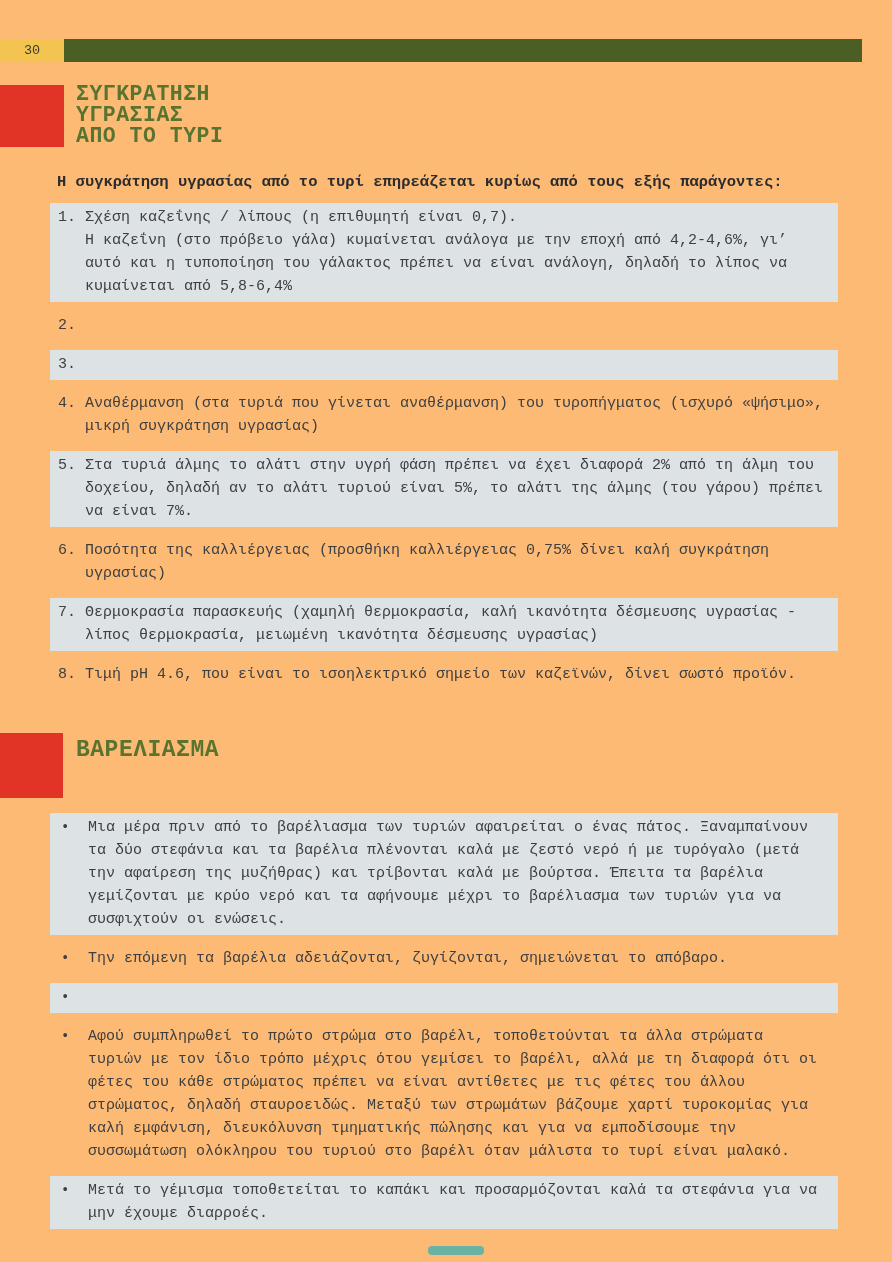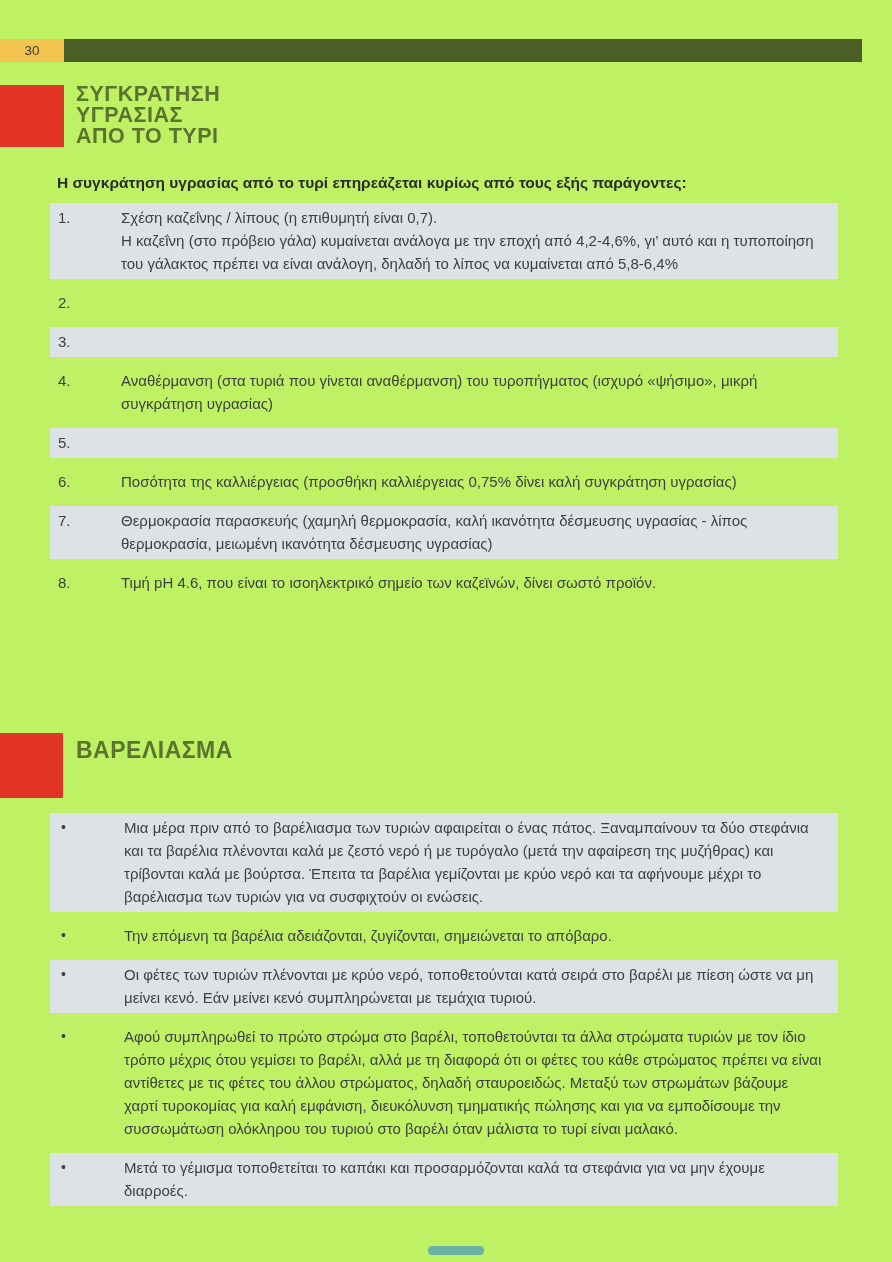--- a/index.html
+++ b/index.html
@@ -1,18 +1,18 @@
 <!DOCTYPE html>
 <html><head>
 <meta charset="utf-8">
 <style>
   html, body { margin:0; padding:0; background:#ffffff; }
   .page {
-    position:relative; width:892px; height:1262px; background:#bef264;
-    font-family:Liberation Sans, sans-serif;
+    position:relative; width:892px; height:1262px; background:#fdba74;
+    font-family:Liberation Mono, monospace;
     color:#3e3f41; overflow:hidden;
   }
 
   
   .topbar { position:absolute; top:39px; left:0; right:30px; height:23px; display:flex; }
   .page-tab {
     width:64px; background:#f3c44f; display:flex; align-items:center; justify-content:center;
     font-size:13.5px; color:#3c3a30;
   }
   .topbar-rule { flex:1; background:#4b5e26; }
@@ -36,21 +36,21 @@
   .list2 { top:813px; }
 
   .row {
     display:flex; align-items:flex-start;
     margin-bottom:9px; padding:3px 8px 4px 0;
     font-size:15px; line-height:23px; color:#3e3f41;
   }
   .row.shaded { background:#dde2e5; }
   .marker { flex:0 0 27px; padding-left:8px; }
   .list2 .marker { padding-left:11px; font-size:14px; }
-  .rowtext { flex:1; white-space:pre-line; padding-right:4px;margin-left:36px; }
+  .rowtext { flex:1; white-space:pre-line; padding-right:4px; }
 
   .footer-bar {
     position:absolute; left:428px; top:1246px; width:56px; height:9px;
     background:#69b2a4; border-radius:4px;
   }
 </style>
 </head>
 <body>
 
 <div class="page">
@@ -80,20 +80,21 @@
       </div>
       <div class="row shaded">
         <span class="marker">3.</span>
       </div>
       <div class="row">
         <span class="marker">4.</span>
         <span class="rowtext">Αναθέρμανση (στα τυριά που γίνεται αναθέρμανση) του τυροπήγματος (ισχυρό «ψήσιμο», μικρή συγκράτηση υγρασίας)</span>
       </div>
       <div class="row shaded">
         <span class="marker">5.</span>
+        <span class="rowtext">Στα τυριά άλμης το αλάτι στην υγρή φάση πρέπει να έχει διαφορά 2% από τη άλμη του δοχείου, δηλαδή αν το αλάτι τυριού είναι 5%, το αλάτι της άλμης (του γάρου) πρέπει να είναι 7%.</span>
       </div>
       <div class="row">
         <span class="marker">6.</span>
         <span class="rowtext">Ποσότητα της καλλιέργειας (προσθήκη καλλιέργειας 0,75% δίνει καλή συγκράτηση υγρασίας)</span>
       </div>
       <div class="row shaded">
         <span class="marker">7.</span>
         <span class="rowtext">Θερμοκρασία παρασκευής (χαμηλή θερμοκρασία, καλή ικανότητα δέσμευσης υγρασίας - λίπος θερμοκρασία, μειωμένη ικανότητα δέσμευσης υγρασίας)</span>
       </div>
       <div class="row">
@@ -109,21 +110,20 @@
       <div class="row shaded">
         <span class="marker">•</span>
         <span class="rowtext">Μια μέρα πριν από το βαρέλιασμα των τυριών αφαιρείται ο ένας πάτος. Ξαναμπαίνουν τα δύο στεφάνια και τα βαρέλια πλένονται καλά με ζεστό νερό ή με τυρόγαλο (μετά την αφαίρεση της μυζήθρας) και τρίβονται καλά με βούρτσα. Έπειτα τα βαρέλια γεμίζονται με κρύο νερό και τα αφήνουμε μέχρι το βαρέλιασμα των τυριών για να συσφιχτούν οι ενώσεις.</span>
       </div>
       <div class="row">
         <span class="marker">•</span>
         <span class="rowtext">Την επόμενη τα βαρέλια αδειάζονται, ζυγίζονται, σημειώνεται το απόβαρο.</span>
       </div>
       <div class="row shaded">
         <span class="marker">•</span>
-        <span class="rowtext">Οι φέτες των τυριών πλένονται με κρύο νερό, τοποθετούνται κατά σειρά στο βαρέλι με πίεση ώστε να μη μείνει κενό. Εάν μείνει κενό συμπληρώνεται με τεμάχια τυριού.</span>
       </div>
       <div class="row">
         <span class="marker">•</span>
         <span class="rowtext">Αφού συμπληρωθεί το πρώτο στρώμα στο βαρέλι, τοποθετούνται τα άλλα στρώματα τυριών με τον ίδιο τρόπο μέχρις ότου γεμίσει το βαρέλι, αλλά με τη διαφορά ότι οι φέτες του κάθε στρώματος πρέπει να είναι αντίθετες με τις φέτες του άλλου στρώματος, δηλαδή σταυροειδώς. Μεταξύ των στρωμάτων βάζουμε χαρτί τυροκομίας για καλή εμφάνιση, διευκόλυνση τμηματικής πώλησης και για να εμποδίσουμε την συσσωμάτωση ολόκληρου του τυριού στο βαρέλι όταν μάλιστα το τυρί είναι μαλακό.</span>
       </div>
       <div class="row shaded">
         <span class="marker">•</span>
         <span class="rowtext">Μετά το γέμισμα τοποθετείται το καπάκι και προσαρμόζονται καλά τα στεφάνια για να μην έχουμε διαρροές.</span>
       </div>
     </div>

